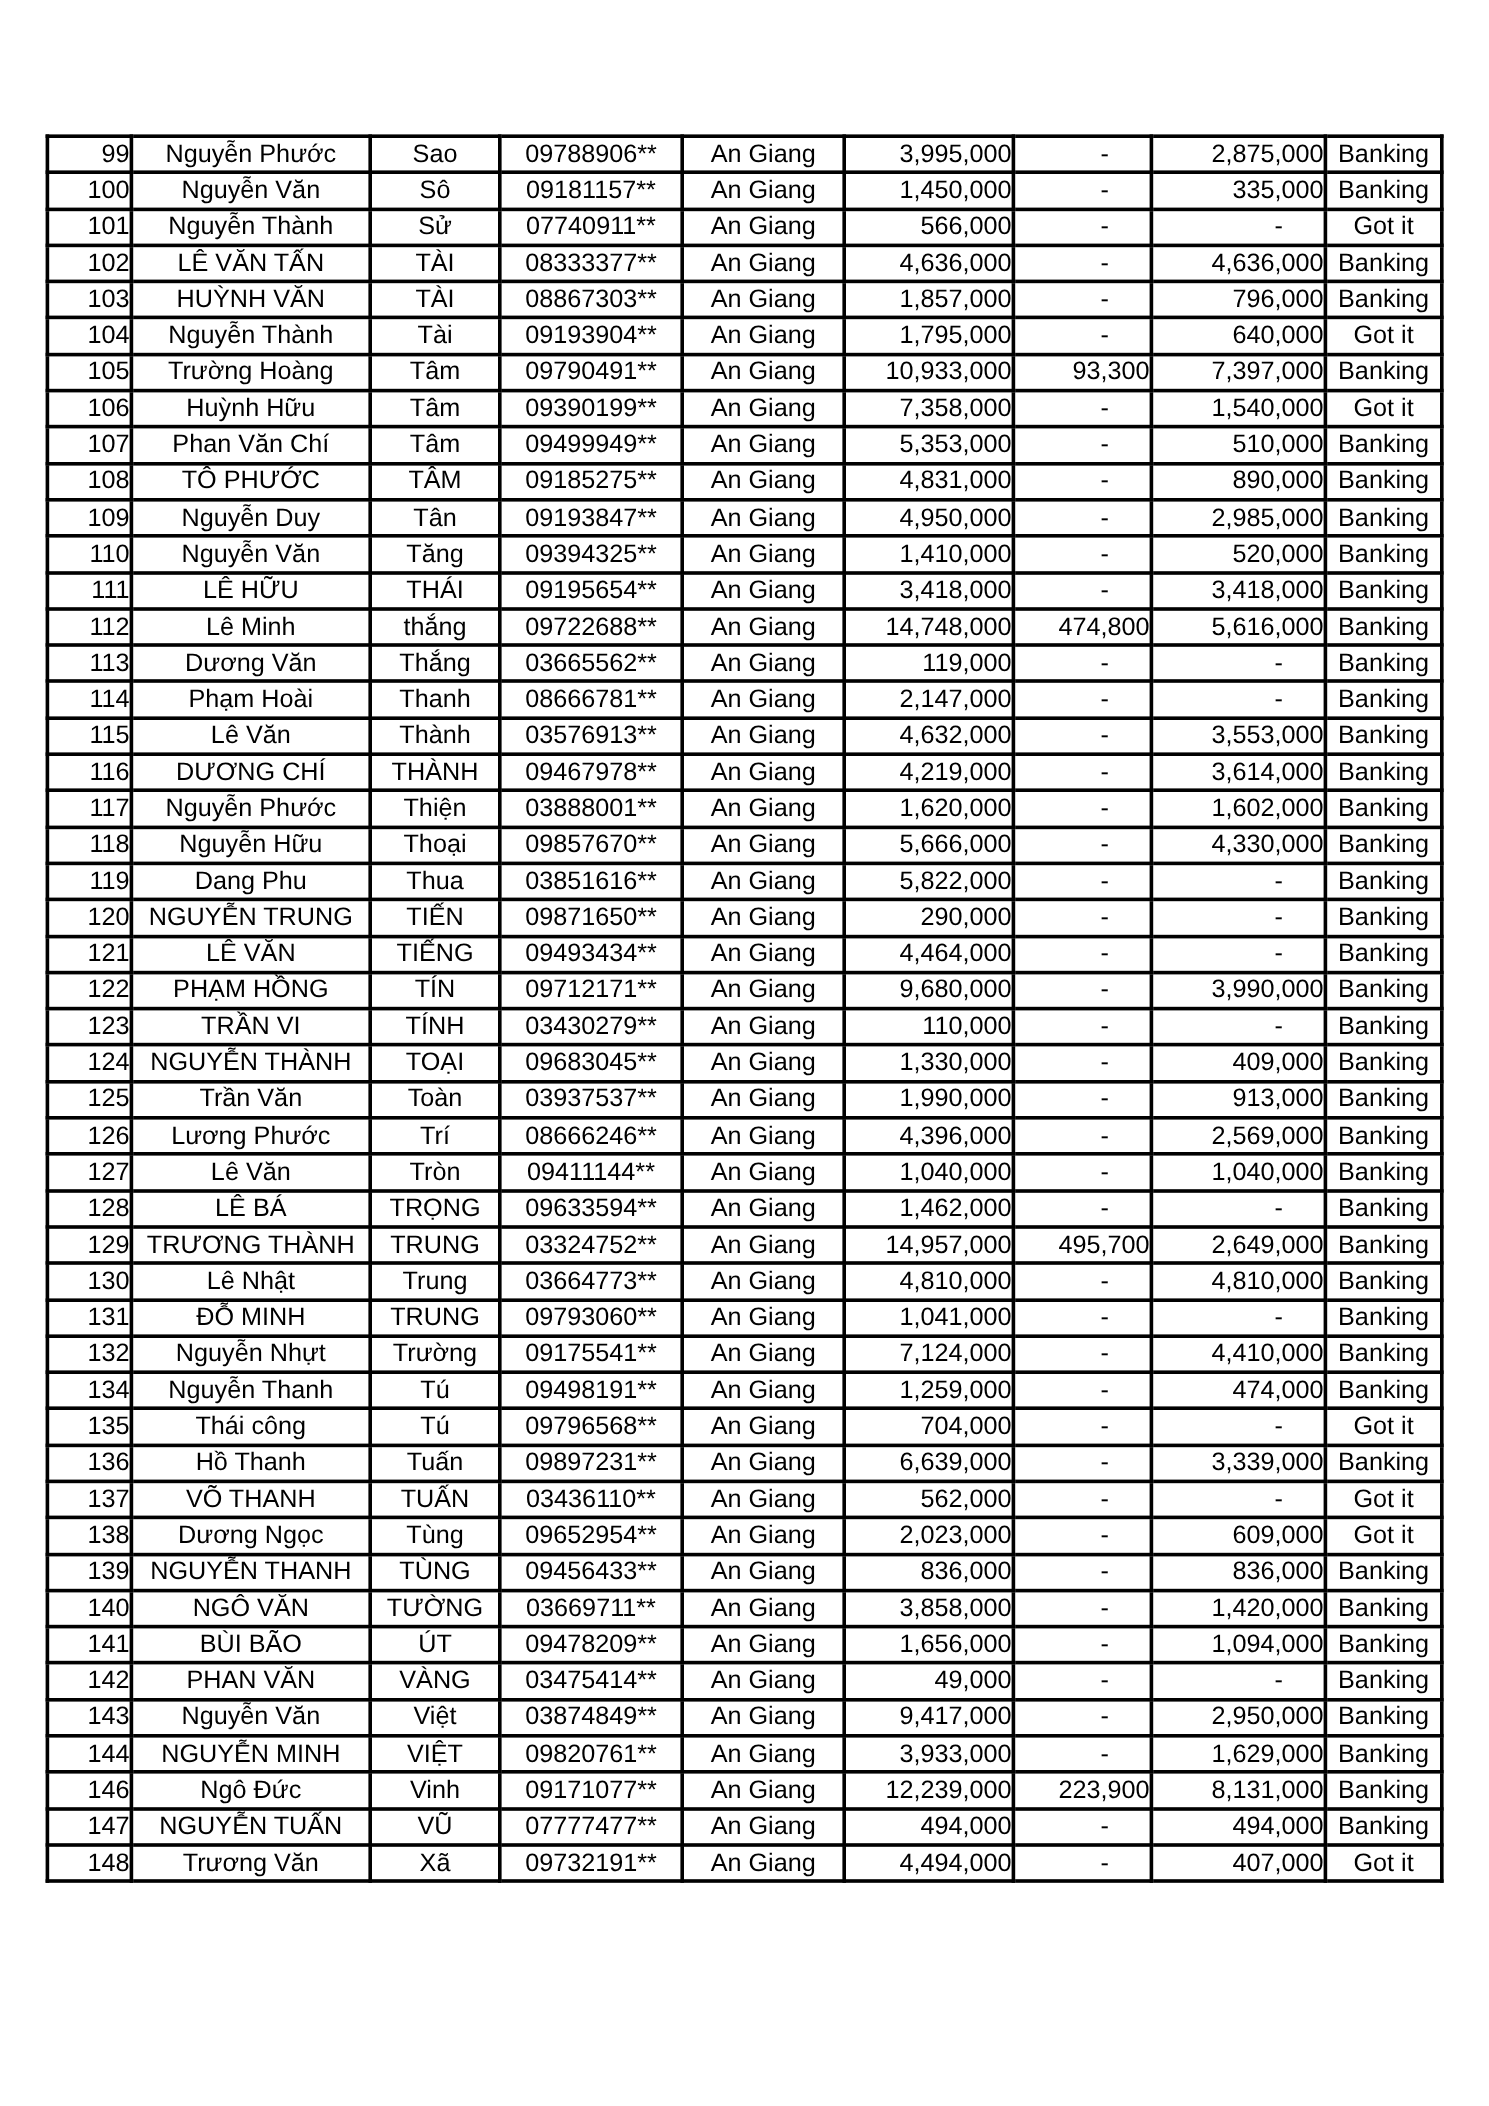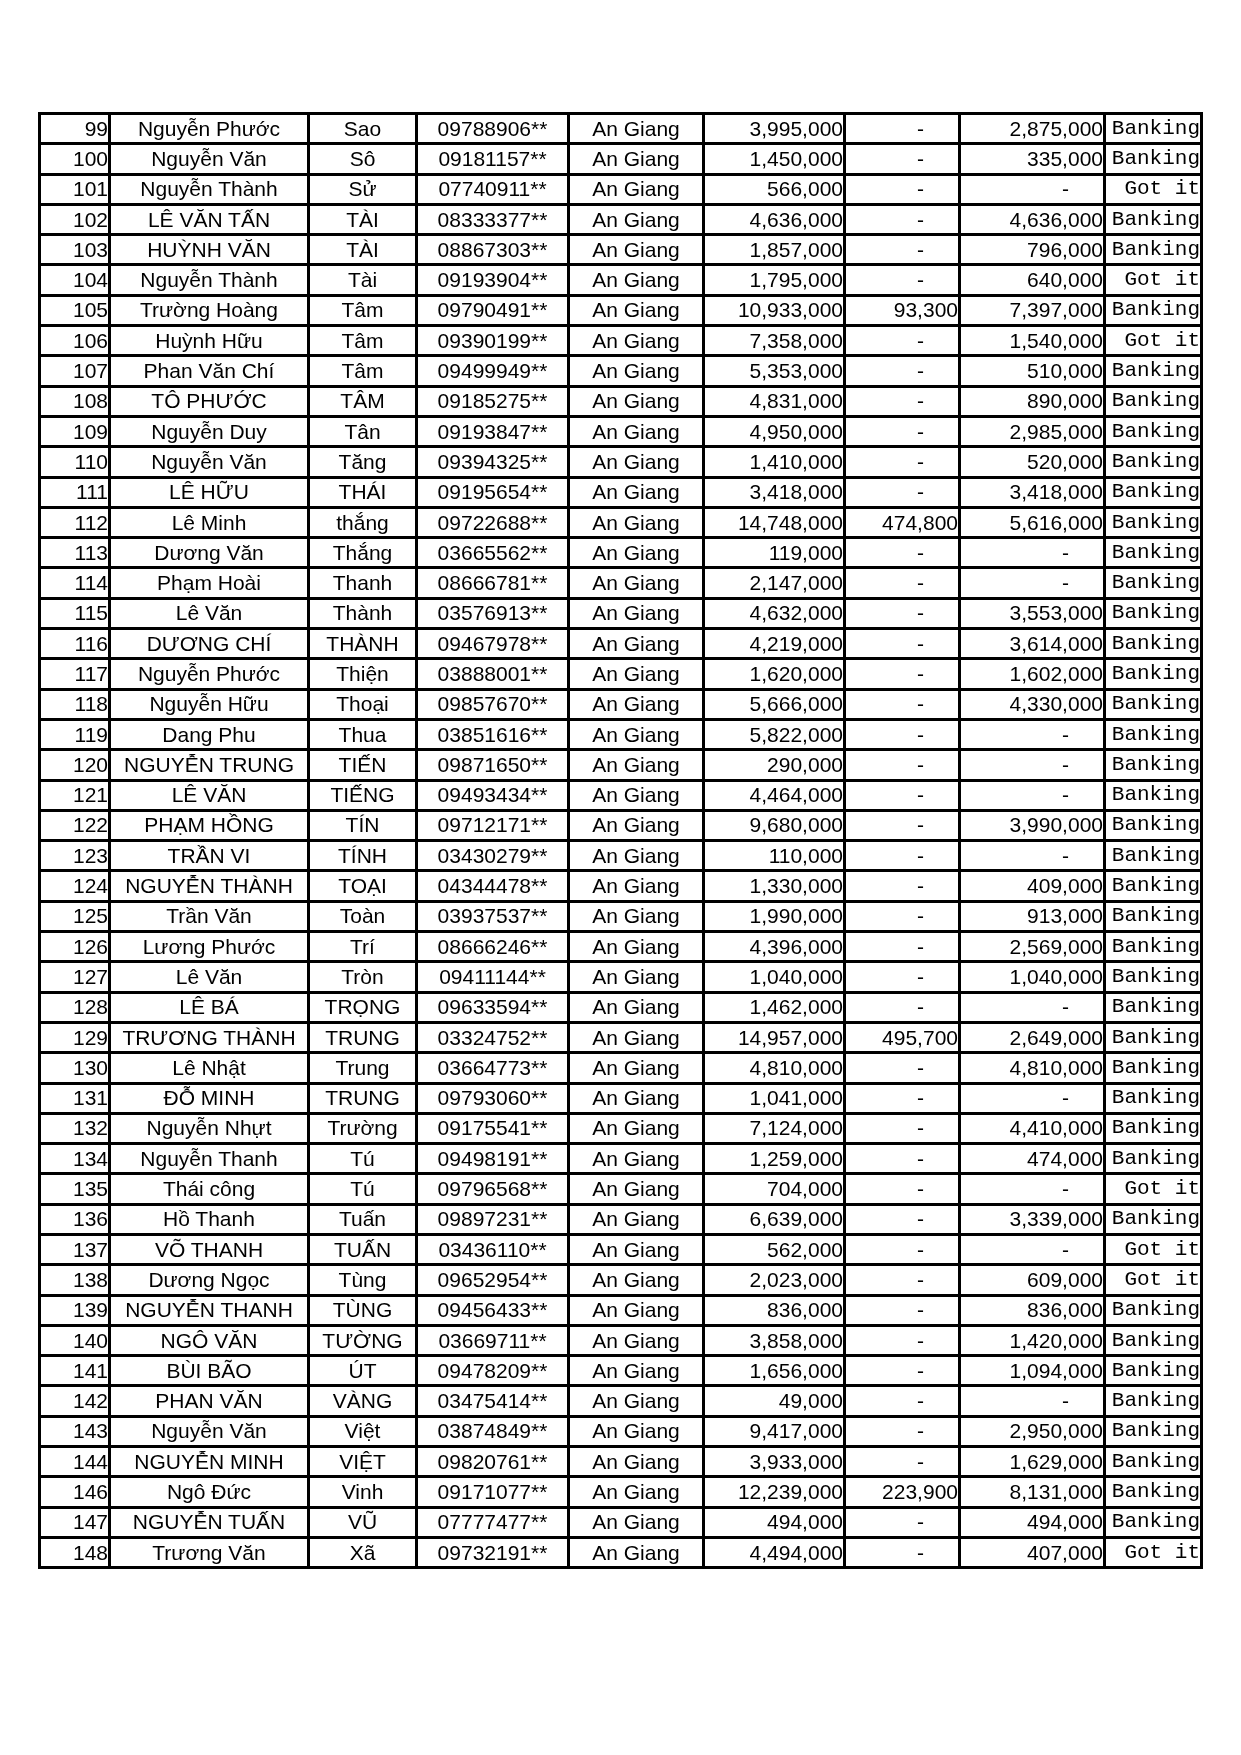--- a/index.html
+++ b/index.html
@@ -35,21 +35,21 @@
     line-height: 26px;
     color: #000000;
     padding: 0;
     white-space: nowrap;
     vertical-align: middle;
   }
   td.c-no     { text-align: right;  padding-right: 5px; }
   td.c-center { text-align: center; }
   td.c-num    { text-align: right;  padding-right: 11px; }
   td.c-num.dash { padding-right: 34px; }
-  td.c-status { text-align: right;   padding-left: 9px; font-family: Liberation Mono, monospace; }
+  td.c-status { text-align: center;   padding-left: 9px; }
 </style>
 </head>
 <body>
 
 <div class="page">
   <table class="grid">
     <colgroup>
       <col style="width:70px">
       <col style="width:199px">
       <col style="width:108px">
@@ -333,21 +333,21 @@
           <td class="c-center">An Giang</td>
           <td class="c-num">110,000</td>
           <td class="c-num dash">-</td>
           <td class="c-num dash">-</td>
           <td class="c-status">Banking</td>
         </tr>
         <tr>
           <td class="c-no">124</td>
           <td class="c-center">NGUYỄN THÀNH</td>
           <td class="c-center">TOẠI</td>
-          <td class="c-center">04344478**</td>
+          <td class="c-center">09683045**</td>
           <td class="c-center">An Giang</td>
           <td class="c-num">1,330,000</td>
           <td class="c-num dash">-</td>
           <td class="c-num">409,000</td>
           <td class="c-status">Banking</td>
         </tr>
         <tr>
           <td class="c-no">125</td>
           <td class="c-center">Trần Văn</td>
           <td class="c-center">Toàn</td>

